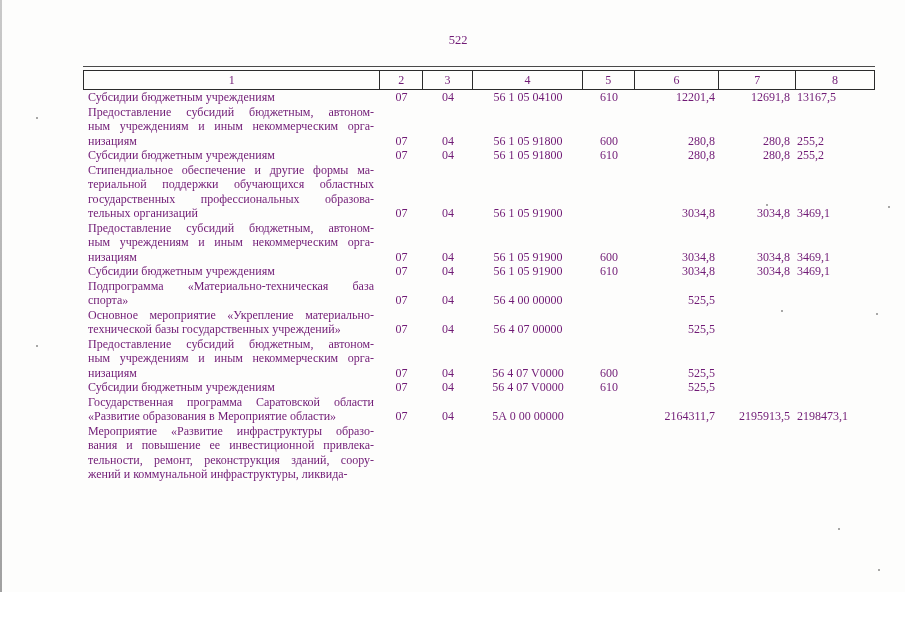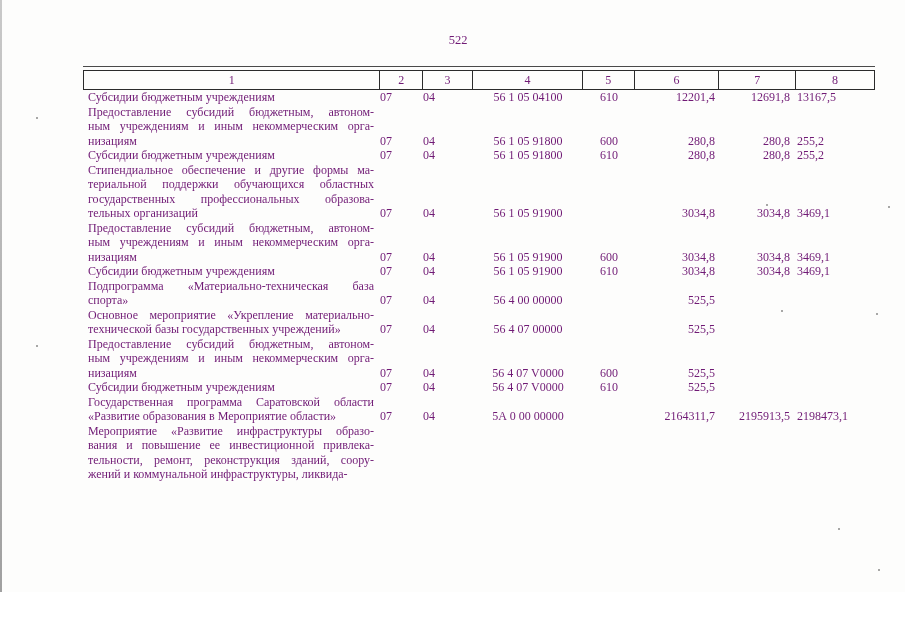--- a/index.html
+++ b/index.html
@@ -50,22 +50,22 @@
   .w5{width:52px;} .w6{width:85px;} .w7{width:77px;} .w8{width:78px;}
 
   .tbody {
     position:absolute; left:83px; top:90px; width:792px;
     display:table; table-layout:fixed; border-collapse:collapse;
     font-size:12px; line-height:14.5px;
   }
   .trow { display:table-row; }
   .td { display:table-cell; vertical-align:bottom; box-sizing:border-box; }
   .c1 { width:297px; padding:0 6px 0 5px; }
-  .c2 { width:43px;  }
-  .c3 { width:50px;  }
+  .c2 { width:43px;  text-align:center; }
+  .c3 { width:50px;  text-align:center; }
   .c4 { width:110px; text-align:center; }
   .c5 { width:52px;  text-align:center; }
   .c6 { width:85px;  text-align:right; padding-right:5px; }
   .c7 { width:77px;  text-align:right; padding-right:7px; }
   .c8 { width:78px;  text-align:left; padding-right:7px; }
   .ln { display:block; }
   .ln.just { text-align:justify; text-align-last:justify; }
 </style>
 </head>
 <body>

